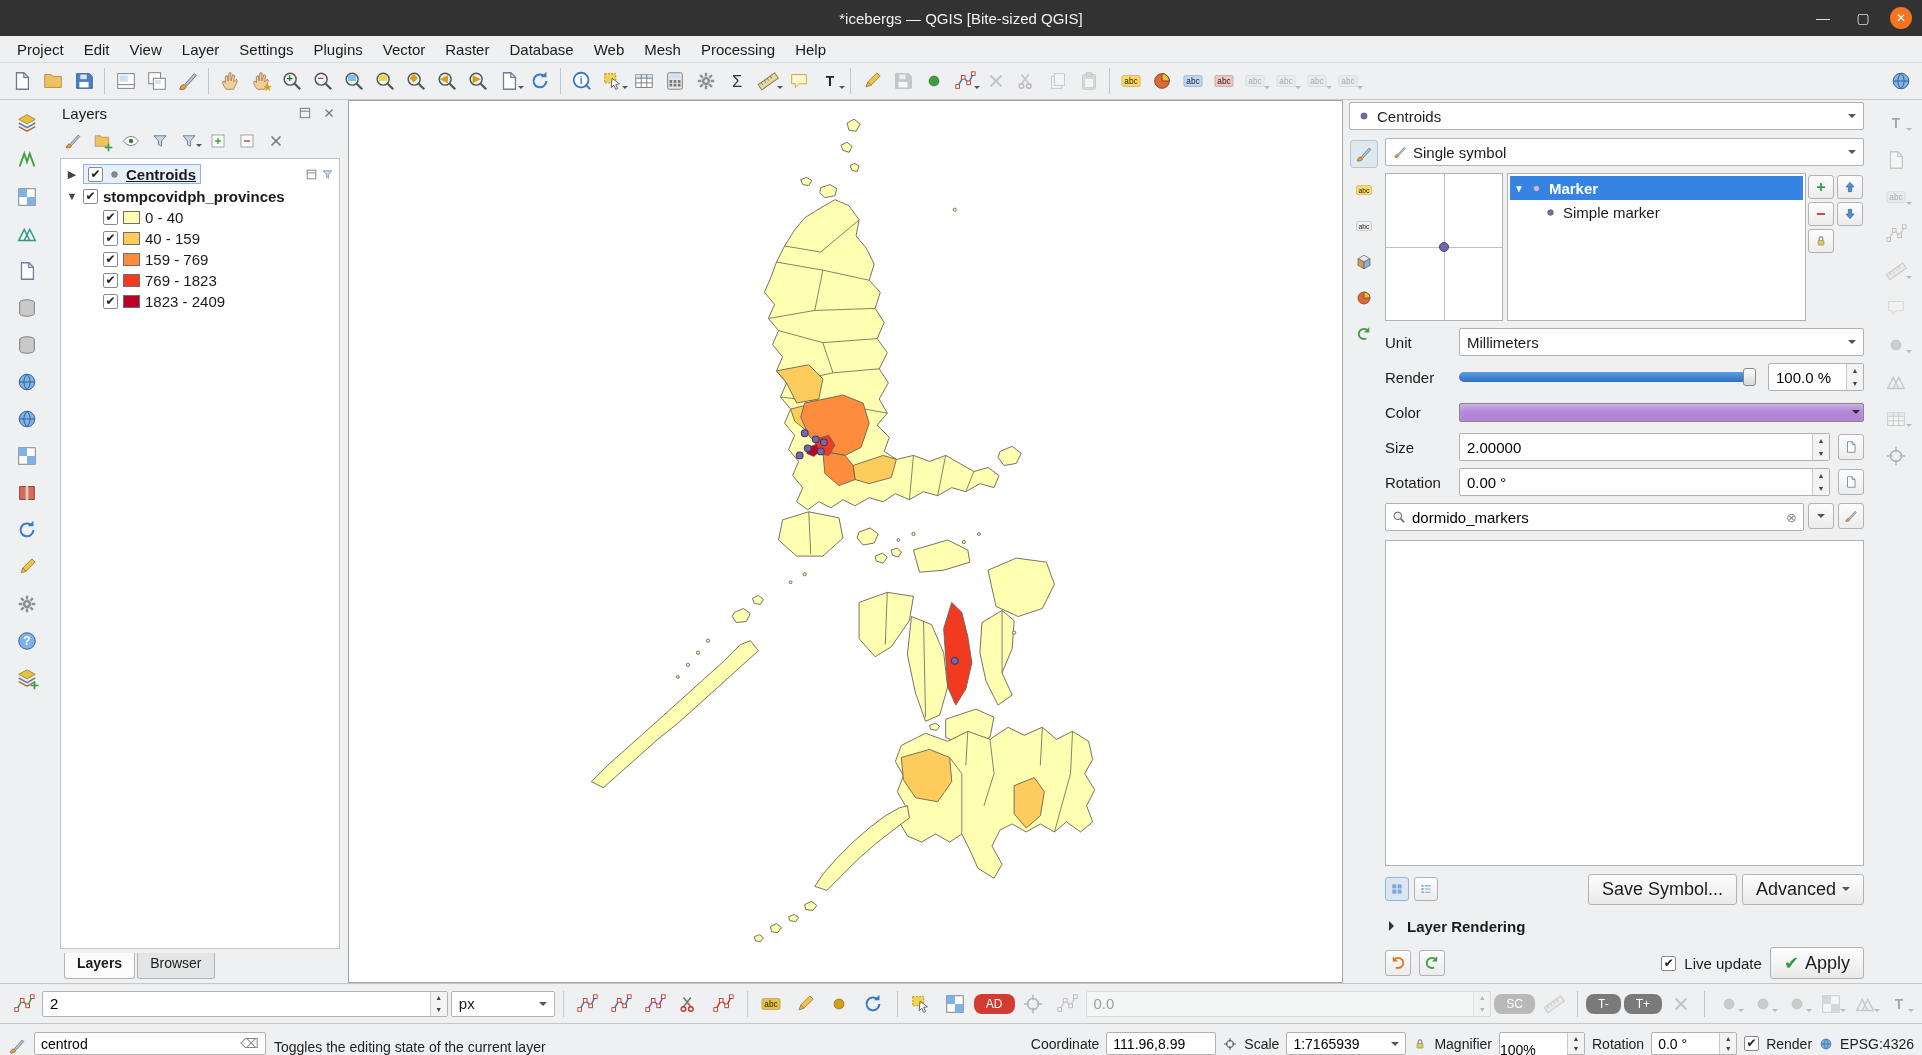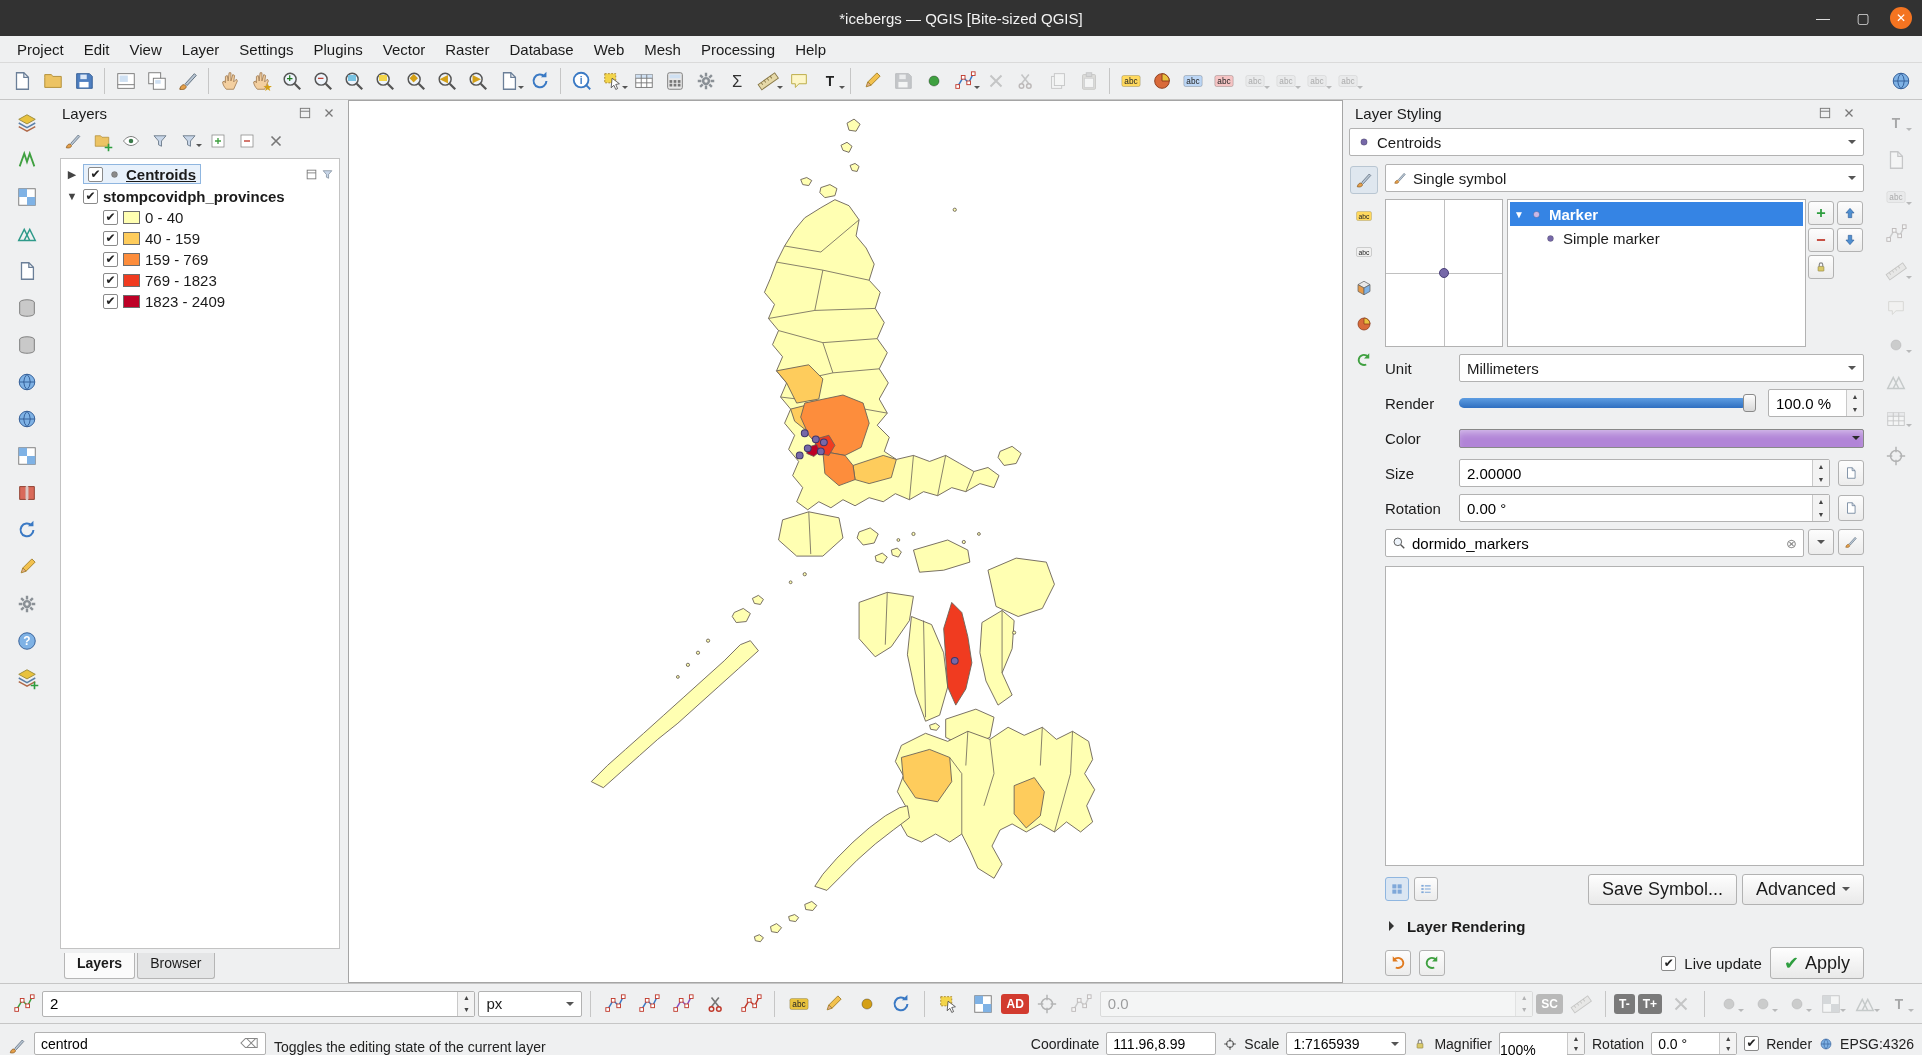--- a/index.html
+++ b/index.html
@@ -104,21 +104,21 @@
   .viewbtn.on{background:#dbe6f2;border-color:#8fb6e0}
   .btn{border:1px solid #b2b2b2;border-radius:3px;background:linear-gradient(#fefefe,#e9e9e9);padding:4px 13px;font-size:18px;display:inline-flex;align-items:center;gap:6px}
   .lr-row{display:flex;align-items:center;gap:8px;height:28px;font-weight:bold}
   .tri{width:0;height:0;border:5px solid transparent;border-left-color:#333;margin-left:4px}
   .actions{display:flex;align-items:center;gap:8px;height:32px}
   .smallbtn{width:26px;height:26px;border:1px solid #b2b2b2;border-radius:3px;background:linear-gradient(#fdfdfd,#ececec);display:flex;align-items:center;justify-content:center}
   .greencheck{color:#2e9e3f;font-weight:bold}
 
   
   .bottombar{height:40px;display:flex;align-items:center;gap:3px;padding:0 8px;background:#eff0f1;border-top:1px solid #c6c6c6;flex:0 0 auto}
-  .badge{font-size:12px;font-weight:bold;padding:3px 5px;border-radius:3px;background:#d23b2f;color:#fff}
+  .badge{font-size:12px;font-weight:normal;padding:3px 12px;border-radius:8px;background:#d23b2f;color:#fff}
   .badge.gray{background:#b9b9b9}
   .badge.dark{background:#7a7a7a}
   .bspin{width:92px;height:26px}
   .bcombo{width:104px;height:26px;flex:0 0 auto}
 
   
   .statusbar{height:32px;display:flex;align-items:flex-end;gap:8px;padding:0 8px;background:#eff0f1;border-top:1px solid #c6c6c6;font-size:14px;flex:0 0 auto}
   .locator{width:232px;height:23px;display:flex;align-items:center;background:#fff;border:1px solid #b2b2b2;border-radius:2px;padding:0 6px;gap:6px}
   .locator input{border:none;outline:none;flex:1;font:inherit;min-width:0}
   .sb-right{margin-left:auto;display:flex;align-items:center;gap:7px}
@@ -940,33 +940,20 @@
           <circle cx="455" cy="345" r="3.4"></circle>
             <circle cx="468" cy="348" r="3.4"></circle>
           <circle cx="447" cy="352" r="3.4"></circle>
             <circle cx="471" cy="339" r="3.4"></circle>
           <circle cx="601" cy="556" r="3.4"></circle>
         </g>
       </svg>
     </div>
 
     <div class="styling-panel">
-      <div class="panel-h">
-        <span class="ph-title">Layer Styling</span>
-        <span class="phbtn">
-            <svg class="i14">
-              <use href="#s-dock"></use>
-            </svg>
-          </span>
-        <span class="phbtn">
-            <svg class="i14">
-              <use href="#s-x"></use>
-            </svg>
-          </span>
-      </div>
       <div class="combo" style="margin:2px 2px 4px 2px">
         <svg class="i14" style="color:#7668a8" fill="#7668a8">
             <use href="#s-dot"></use>
           </svg>
         <span>Centroids</span>
         <span class="caret"></span>
       </div>
       <div class="sp-body">
         <div class="ministrip">
           <span class="mtab on">

